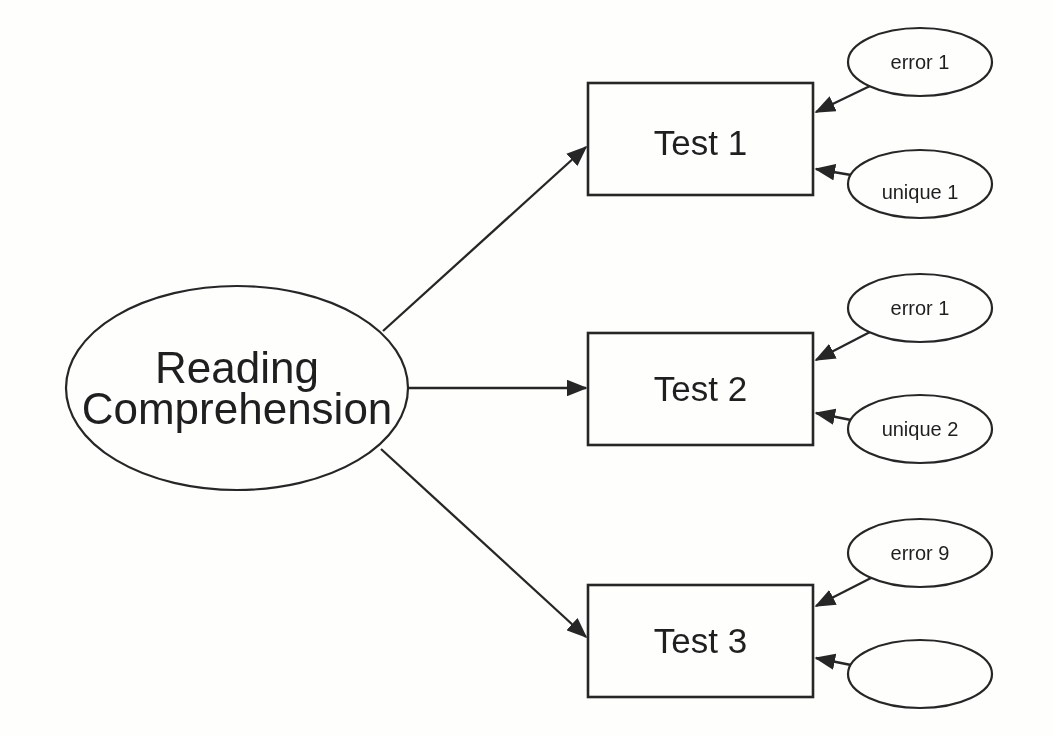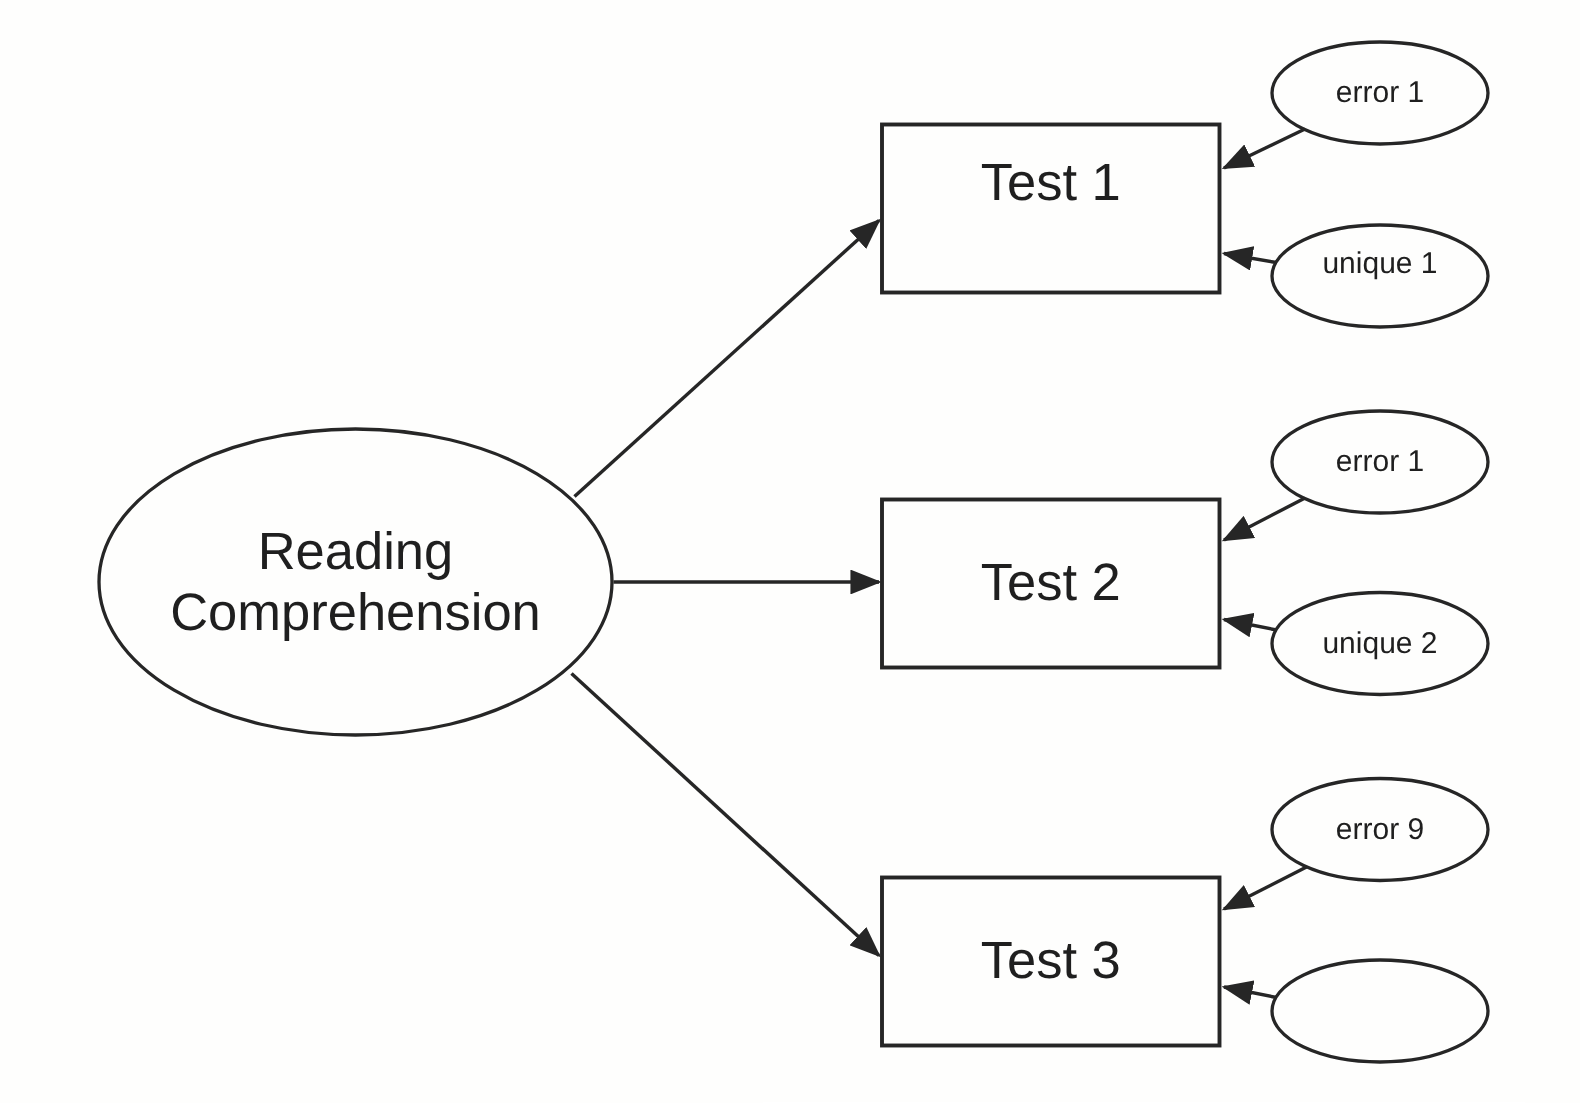--- a/index.html
+++ b/index.html
@@ -29,40 +29,40 @@
     text-align: center;
     color: #1f1f1f;
     user-select: none;
     white-space: pre-line;
   }
   .latent-label {
     left: 97px;
     top: 344px;
     width: 280px;
     height: 88px;
-    font-size: 35px;
+    font-size: 44px;
     line-height: 41px;
   }
   .test-label {
     left: 588px;
     width: 225px;
     height: 112px;
     font-size: 35px;
   }
-  .test-label.t1 { top: 66px; text-align: right; }
+  .test-label.t1 { top: 87px; text-align: right; }
   .test-label.t2 { top: 333px; }
   .test-label.t3 { top: 585px; border-radius: 13px; }
   .oval-label {
     left: 848px;
     width: 144px;
     height: 68px;
     font-size: 20px;
   }
   .oval-label.e1 { top: 28px; }
-  .oval-label.u1 { top: 142px; }
+  .oval-label.u1 { top: 158px; }
   .oval-label.e2 { top: 274px; }
   .oval-label.u2 { top: 395px; }
   .oval-label.e3 { top: 519px; }
   .oval-label.u3 { top: 640px; }
 </style>
 </head>
 <body>
 
 <div class="stage">
 

